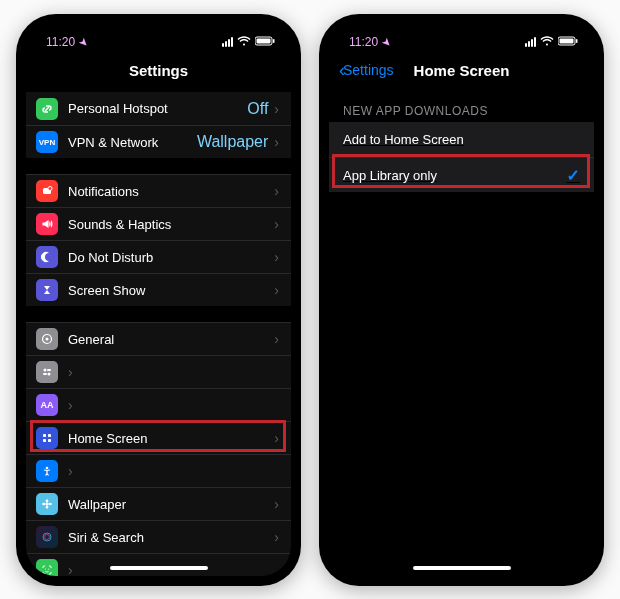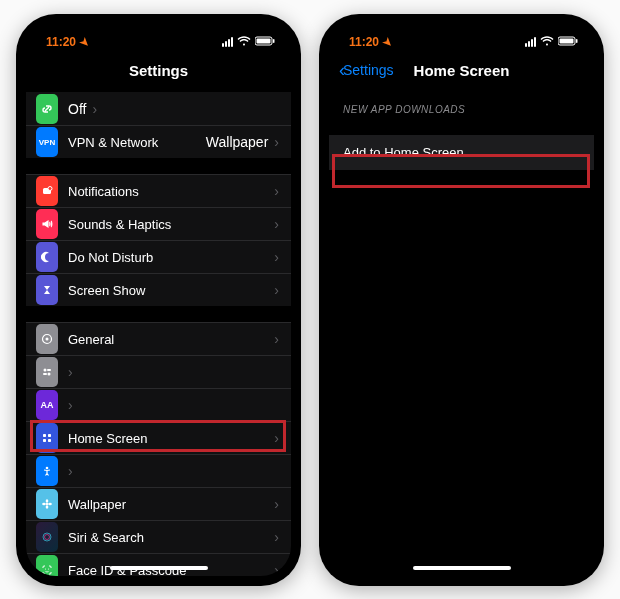--- a/index.html
+++ b/index.html
@@ -38,23 +38,23 @@
       background: #000;
       border-radius: 0 0 14px 14px;
       z-index: 10;
     }
     .statusbar {
       height: 30px;
       display: flex;
       justify-content: space-between;
       align-items: center;
       padding: 6px 16px 0 20px;
-      color: #f97316;
+      color: #f0abfc;
       font-size: 12px;
-      font-weight: 700;
+      font-weight: 400;
     }
     .sb-left { display: flex; align-items: center; gap: 4px; }
     .sb-right { display: flex; align-items: center; gap: 4px; }
     .navtitle {
       height: 32px;
       display: flex;
       align-items: center;
       justify-content: center;
       position: relative;
       margin-bottom: 6px;
@@ -69,58 +69,58 @@
       left: 10px;
       display: flex;
       align-items: center;
       color: #0a84ff;
       font-size: 14px;
     }
     .navback .chev { font-size: 18px; margin-right: -2px; }
     .list { background: #000; }
     .section-header {
       color: #8a8a8d;
-      font-size: 10px;
+      font-size: 12px;
       letter-spacing: .5px;
-      padding: 12px 14px 20px;
+      padding: 12px 14px 4px;
       text-transform: uppercase;
-      font-style: italic;
     }
     .row {
       display: flex;
       align-items: center;
       height: 33px;
       padding: 0 12px 0 10px;
       background: #111112;
       border-top: 0.5px solid #2a2a2c;
     }
     .row:first-of-type { border-top: none; }
     .rowplain {
       display: flex;
       align-items: center;
       height: 35px;
       padding: 0 14px;
       background: #1c1c1e;
       border-top: 0.5px solid #2a2a2c;
+      text-decoration: underline;
     }
     .group-gap { height: 16px; background: #000; }
     .iconbox {
       width: 22px;
-      height: 30px;
+      height: 22px;
       border-radius: 5px;
       margin-right: 10px;
       display: flex;
       align-items: center;
       justify-content: center;
       font-size: 11px;
       color: #fff;
       flex-shrink: 0;
     }
     .row-label { color: #fff; font-size: 13px; flex: 1; }
-    .row-value { color: #ffffff; font-size: 14px; margin-right: 6px; }
+    .row-value { color: #7dd3fc; font-size: 16px; margin-right: 6px; }
     .chevron { color: #5a5a5e; font-size: 14px; }
     .checkmark { color: #0a84ff; font-size: 16px; font-weight: 600; }
     .toggle {
       width: 38px;
       height: 22px;
       background: #39393d;
       border-radius: 11px;
       position: relative;
     }
     .toggle .knob {
@@ -187,20 +187,21 @@
     </div>
 
     <div class="list">
 
       <div class="row">
         <div class="iconbox" style="background:#34c759">
             <svg width="12" height="12" viewBox="0 0 12 12">
               <path d="M4 8l4-4M5 3h3a2 2 0 010 4M7 9H4a2 2 0 010-4" stroke="#fff" stroke-width="1.4" fill="none"></path>
             </svg>
           </div>
+        <span class="row-label">Personal Hotspot</span>
         <span class="row-value">Off</span>
         <span class="chevron">›</span>
       </div>
       <div class="row">
         <div class="iconbox" style="background:#007aff;font-size:8px;font-weight:700">VPN</div>
         <span class="row-label">VPN &amp; Network</span>
         <span class="row-value">Wallpaper</span>
         <span class="chevron">›</span>
       </div>
 
@@ -261,21 +262,21 @@
             <svg width="12" height="12" viewBox="0 0 12 12">
               <circle cx="4" cy="4" r="1.5" fill="#fff"></circle>
               <rect x="6" y="3" width="4" height="2" rx="1" fill="#fff"></rect>
               <circle cx="8" cy="8" r="1.5" fill="#fff"></circle>
               <rect x="2" y="7" width="4" height="2" rx="1" fill="#fff"></rect>
             </svg>
           </div>
         <span class="chevron">›</span>
       </div>
       <div class="row">
-        <div class="iconbox" style="background:#6d28d9;font-size:9px;font-weight:700">AA</div>
+        <div class="iconbox" style="background:#8b5cf6;font-size:9px;font-weight:700">AA</div>
         <span class="chevron">›</span>
       </div>
       <div class="row">
         <div class="iconbox" style="background:#3355dd">
             <svg width="12" height="12" viewBox="0 0 12 12">
               <rect x="2" y="2" width="3" height="3" rx=".7" fill="#fff"></rect>
               <rect x="7" y="2" width="3" height="3" rx=".7" fill="#fff"></rect>
               <rect x="2" y="7" width="3" height="3" rx=".7" fill="#fff"></rect>
               <rect x="7" y="7" width="3" height="3" rx=".7" fill="#fff"></rect>
             </svg>
@@ -317,21 +318,20 @@
       </div>
       <div class="row">
         <div class="iconbox" style="background:#34c759">
             <svg width="12" height="12" viewBox="0 0 12 12">
               <path d="M2 4V3a1 1 0 011-1h1M8 2h1a1 1 0 011 1v1M10 8v1a1 1 0 01-1 1H8M4 10H3a1 1 0 01-1-1V8" stroke="#fff" stroke-width="1" fill="none"></path>
               <circle cx="4.5" cy="5" r=".5" fill="#fff"></circle>
               <circle cx="7.5" cy="5" r=".5" fill="#fff"></circle>
               <path d="M4.5 7.5c.5.5 2.5.5 3 0" stroke="#fff" stroke-width=".8" fill="none"></path>
             </svg>
           </div>
-        <span class="row-label">Face ID &amp; Passcode</span>
         <span class="chevron">›</span>
       </div>
 
     </div>
 
     <div class="highlight" style="top:396px;left:4px;width:256px;height:32px"></div>
     <div class="home-indicator"></div>
   </div>
 </div>
 
@@ -368,19 +368,23 @@
         <span>Settings</span>
       </div>
       <span class="navtitle-text">Home Screen</span>
     </div>
 
     <div class="list">
       <div class="section-header">NEW APP DOWNLOADS</div>
       <div class="rowplain" style="border-top:none">
         <span class="row-label">Add to Home Screen</span>
       </div>
+      <div class="rowplain">
+        <span class="row-label">App Library only</span>
+        <span class="checkmark">✓</span>
+      </div>
 
     </div>
 
     <div class="highlight" style="top:130px;left:3px;width:258px;height:34px"></div>
     <div class="home-indicator"></div>
   </div>
 </div>
 
 </body></html>

